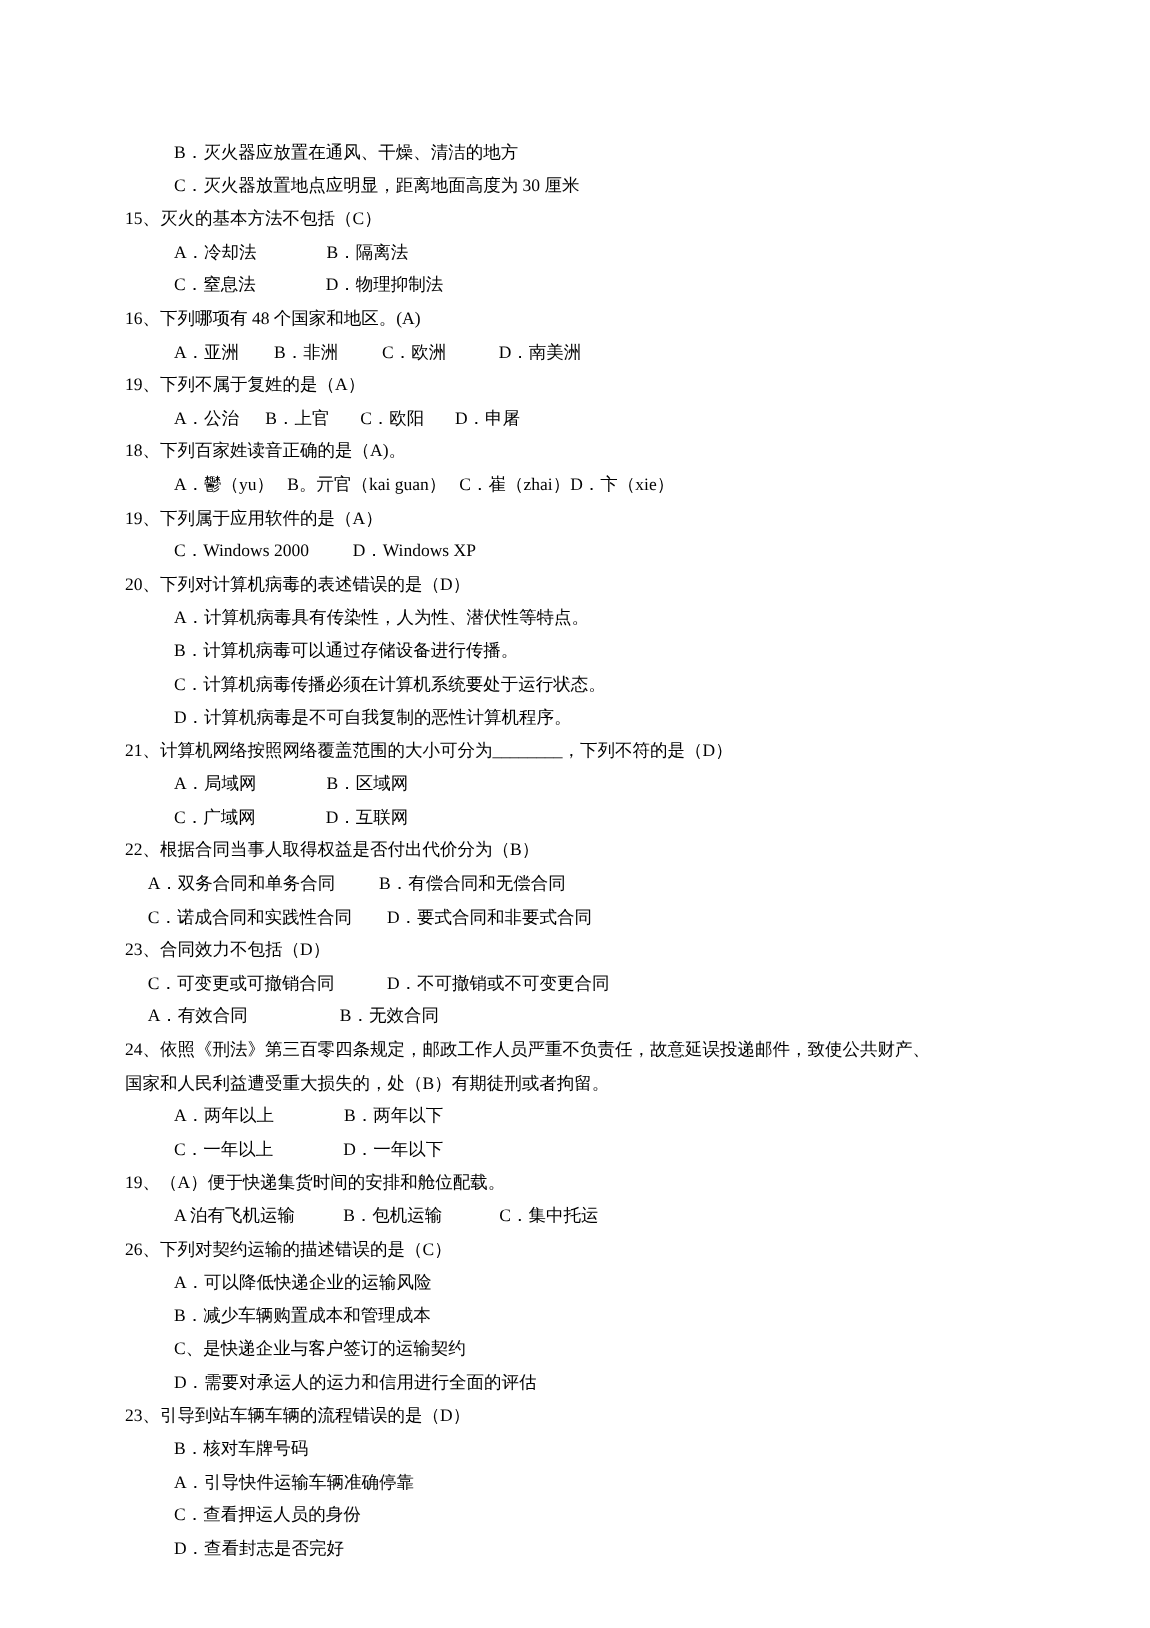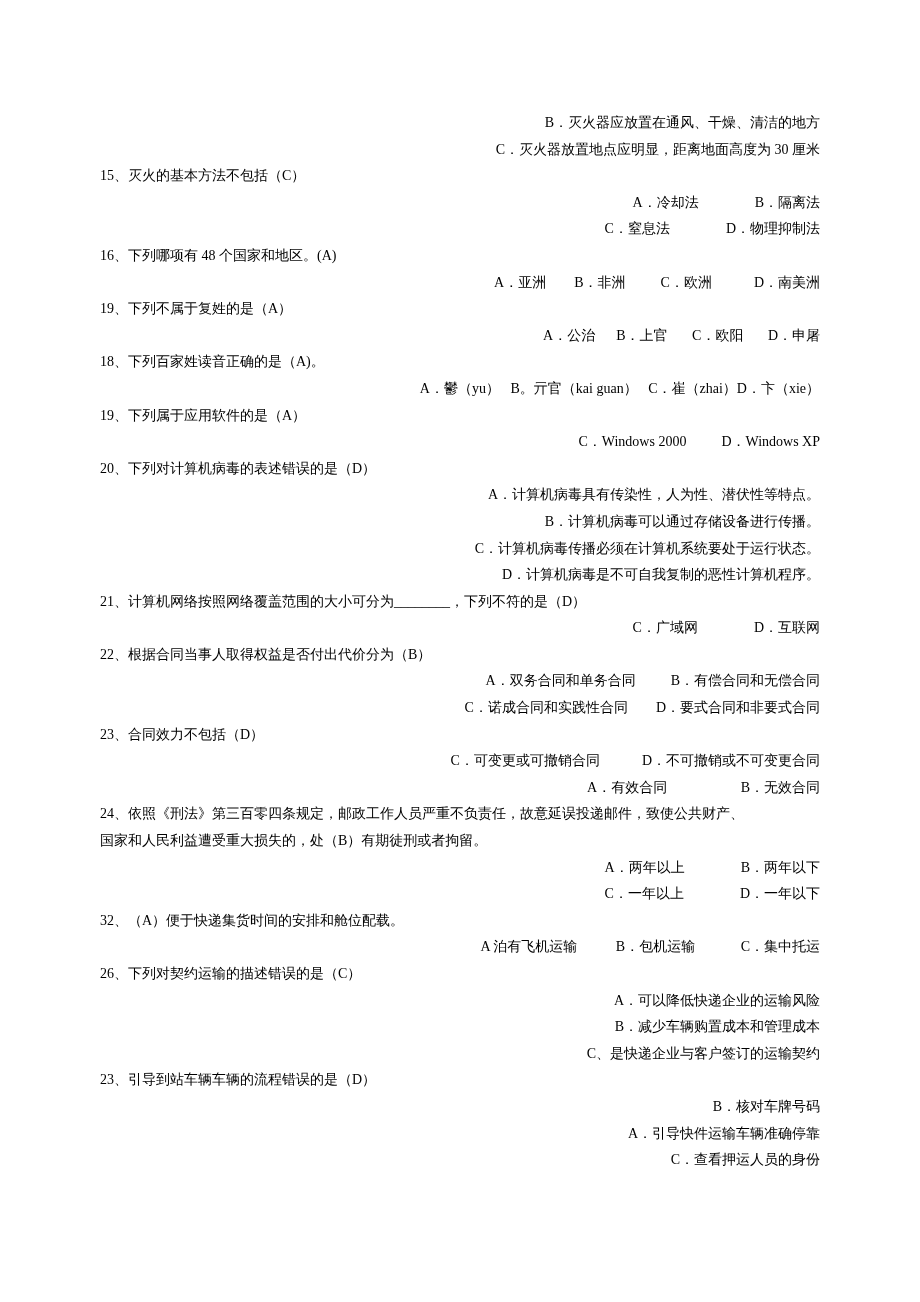--- a/index.html
+++ b/index.html
@@ -7,22 +7,22 @@
     font-size: 14px;
     line-height: 1.9;
     color: #000;
     background: #fff;
     margin: 0;
     padding: 110px 100px 60px 100px;
     width: 920px;
     box-sizing: border-box;
   }
   .line { white-space: pre; }
-  .indent1 { padding-left: 2.8em; text-align: right; }
-  .indent2 { padding-left: 1.3em; text-align: right; }
+  .indent1 { padding-left: 2.8em; }
+  .indent2 { padding-left: 1.3em; }
 </style>
 </head>
 <body>
 
 <div id="doc">
     <div class="line indent1">B．灭火器应放置在通风、干燥、清洁的地方</div>
     <div class="line indent1">C．灭火器放置地点应明显，距离地面高度为 30 厘米</div>
     <div class="line ">15、灭火的基本方法不包括（C）</div>
     <div class="line indent1">A．冷却法                B．隔离法</div>
     <div class="line indent1">C．窒息法                D．物理抑制法</div>
@@ -33,34 +33,37 @@
     <div class="line ">18、下列百家姓读音正确的是（A)。</div>
     <div class="line indent1">A．鬱（yu）   B。亓官（kai guan）   C．崔（zhai）D．卞（xie）</div>
     <div class="line ">19、下列属于应用软件的是（A）</div>
     <div class="line indent1">C．Windows 2000          D．Windows XP</div>
     <div class="line ">20、下列对计算机病毒的表述错误的是（D）</div>
     <div class="line indent1">A．计算机病毒具有传染性，人为性、潜伏性等特点。</div>
     <div class="line indent1">B．计算机病毒可以通过存储设备进行传播。</div>
     <div class="line indent1">C．计算机病毒传播必须在计算机系统要处于运行状态。</div>
     <div class="line indent1">D．计算机病毒是不可自我复制的恶性计算机程序。</div>
     <div class="line ">21、计算机网络按照网络覆盖范围的大小可分为________，下列不符的是（D）</div>
+    <div class="line indent1">A．局域网                B．区域网</div>
     <div class="line indent1">C．广域网                D．互联网</div>
     <div class="line ">22、根据合同当事人取得权益是否付出代价分为（B）</div>
     <div class="line indent2">A．双务合同和单务合同          B．有偿合同和无偿合同</div>
     <div class="line indent2">C．诺成合同和实践性合同        D．要式合同和非要式合同</div>
     <div class="line ">23、合同效力不包括（D）</div>
     <div class="line indent2">C．可变更或可撤销合同            D．不可撤销或不可变更合同</div>
     <div class="line indent2">A．有效合同                     B．无效合同</div>
     <div class="line ">24、依照《刑法》第三百零四条规定，邮政工作人员严重不负责任，故意延误投递邮件，致使公共财产、</div>
     <div class="line ">国家和人民利益遭受重大损失的，处（B）有期徒刑或者拘留。</div>
     <div class="line indent1">A．两年以上                B．两年以下</div>
     <div class="line indent1">C．一年以上                D．一年以下</div>
-    <div class="line ">32、（A）便于快递集货时间的安排和舱位配载。</div>
+    <div class="line ">19、（A）便于快递集货时间的安排和舱位配载。</div>
     <div class="line indent1">A 泊有飞机运输           B．包机运输             C．集中托运</div>
     <div class="line ">26、下列对契约运输的描述错误的是（C）</div>
     <div class="line indent1">A．可以降低快递企业的运输风险</div>
     <div class="line indent1">B．减少车辆购置成本和管理成本</div>
     <div class="line indent1">C、是快递企业与客户签订的运输契约</div>
+    <div class="line indent1">D．需要对承运人的运力和信用进行全面的评估</div>
     <div class="line ">23、引导到站车辆车辆的流程错误的是（D）</div>
     <div class="line indent1">B．核对车牌号码</div>
     <div class="line indent1">A．引导快件运输车辆准确停靠</div>
     <div class="line indent1">C．查看押运人员的身份</div>
+    <div class="line indent1">D．查看封志是否完好</div>
   </div>
 
 </body></html>

